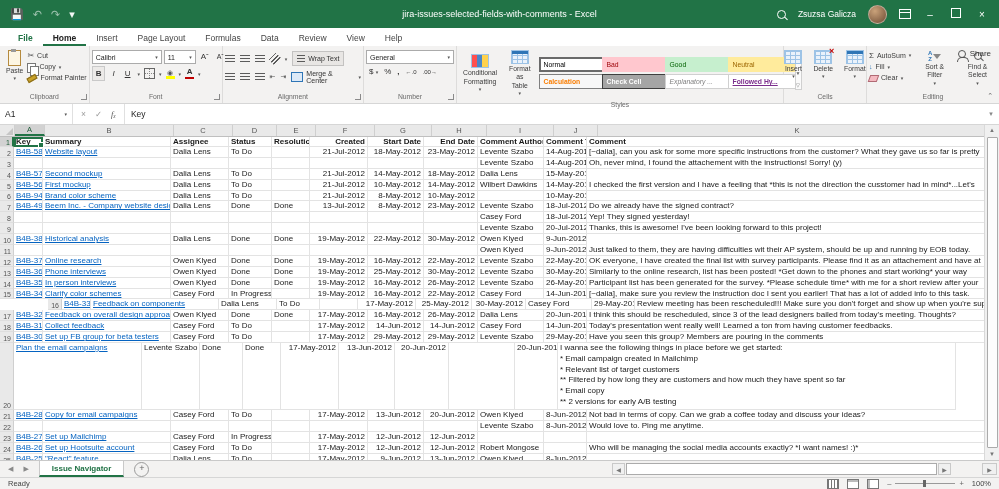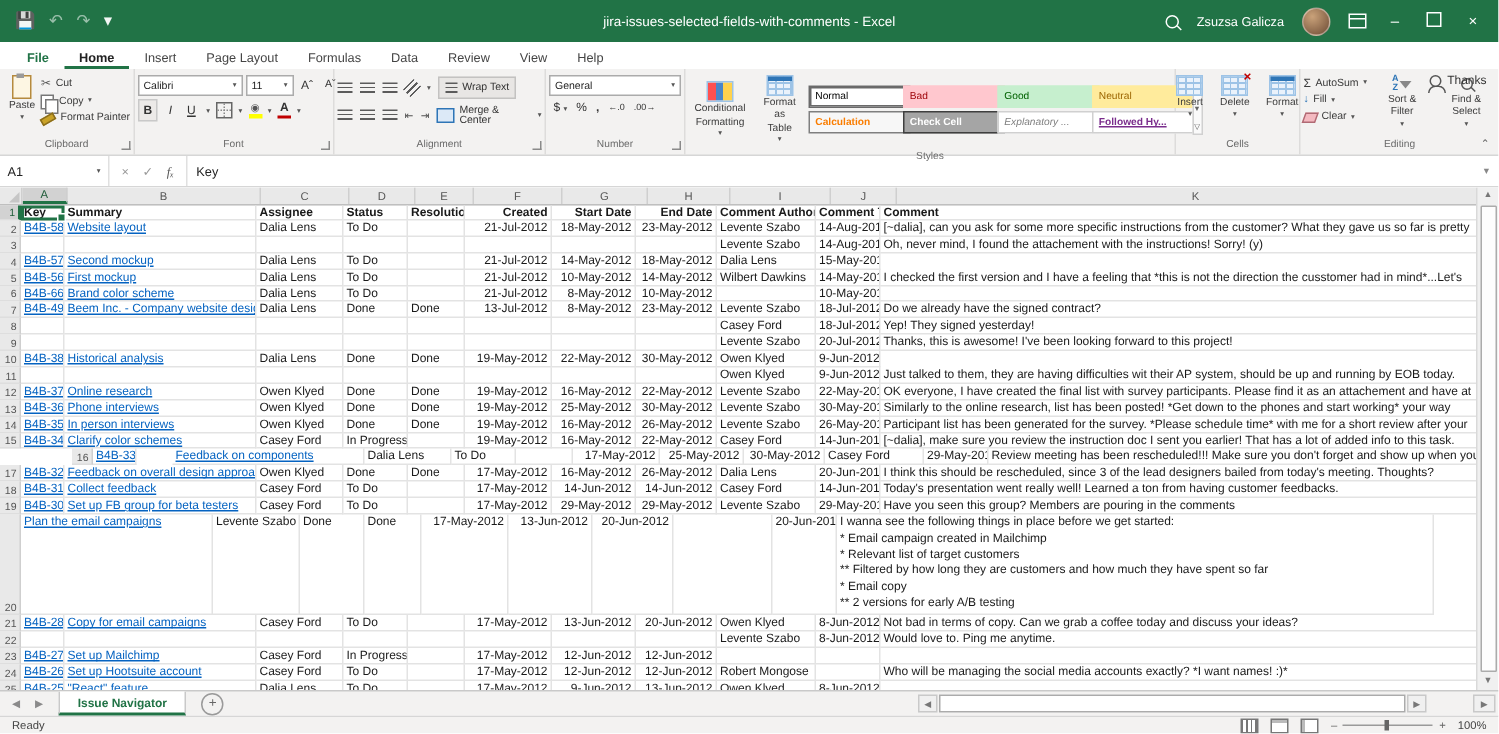--- a/index.html
+++ b/index.html
@@ -378,21 +378,21 @@
           <span class="ic-find" style="margin:2px 0 3px 0"></span>
           <span>Find &amp; Select</span>
             <span class="car">▾</span>
         </div>
       </div>
       <div class="glabel">Editing</div>
     </div>
 
     <div class="share">
       <span class="person"></span>
-      <span>Thanks</span>
+      <span>Share</span>
     </div>
     <span class="collapse">⌃</span>
   </div>
 
   <div class="fbar">
     <div class="namebox">
         <span>A1</span>
         <span class="car">▾</span>
       </div>
     <div class="fxbtns">
@@ -485,21 +485,21 @@
             <div class="cell" style="width: 38px;"></div>
             <div class="cell right" style="width: 58px;">21-Jul-2012</div>
             <div class="cell right" style="width: 56px;">10-May-2012</div>
             <div class="cell right" style="width: 54px;">14-May-2012</div>
             <div class="cell" style="width: 66px;">Wilbert Dawkins</div>
             <div class="cell right" style="width: 43px;">14-May-2012</div>
             <div class="cell comment" style="width: 398px;">I checked the first version and I have a feeling that *this is not the direction the cusstomer had in mind*...Let's talk</div>
           </div>
           <div class="row" style="height: 10.9px;">
             <div class="rownum">6</div>
-            <div class="cell link" style="width: 29px;">B4B-66</div>
+            <div class="cell link" style="width: 29px;">B4B-94</div>
             <div class="cell link" style="width: 128px;">Brand color scheme</div>
             <div class="cell" style="width: 58px;">Dalia Lens</div>
             <div class="cell" style="width: 43px;">To Do</div>
             <div class="cell" style="width: 38px;"></div>
             <div class="cell right" style="width: 58px;">21-Jul-2012</div>
             <div class="cell right" style="width: 56px;">8-May-2012</div>
             <div class="cell right" style="width: 54px;">10-May-2012</div>
             <div class="cell" style="width: 66px;"></div>
             <div class="cell right" style="width: 43px;">10-May-2012</div>
             <div class="cell comment" style="width: 398px;"></div>
@@ -625,21 +625,21 @@
             <div class="cell right" style="width: 58px;">19-May-2012</div>
             <div class="cell right" style="width: 56px;">16-May-2012</div>
             <div class="cell right" style="width: 54px;">22-May-2012</div>
             <div class="cell" style="width: 66px;">Casey Ford</div>
             <div class="cell right" style="width: 43px;">14-Jun-2012</div>
             <div class="cell comment" style="width: 398px;">[~dalia], make sure you review the instruction doc I sent you earlier! That has a lot of added info to this task.</div>
           </div>
           <div class="row" style="height: 10.9px; padding-left: 48px;">
             <div class="rownum">16</div>
             <div class="cell link" style="width: 29px;">B4B-33</div>
-            <div class="cell link" style="width: 128px; margin-left: 24px;">Feedback on components</div>
+            <div class="cell link" style="width: 128px;">Feedback on components</div>
             <div class="cell" style="width: 58px;">Dalia Lens</div>
             <div class="cell" style="width: 43px;">To Do</div>
             <div class="cell" style="width: 38px;"></div>
             <div class="cell right" style="width: 58px;">17-May-2012</div>
             <div class="cell right" style="width: 56px;">25-May-2012</div>
             <div class="cell right" style="width: 54px;">30-May-2012</div>
             <div class="cell" style="width: 66px;">Casey Ford</div>
             <div class="cell right" style="width: 43px;">29-May-2012</div>
             <div class="cell comment" style="width: 398px;">Review meeting has been rescheduled!!! Make sure you don't forget and show up when you're supposed to.</div>
           </div>

